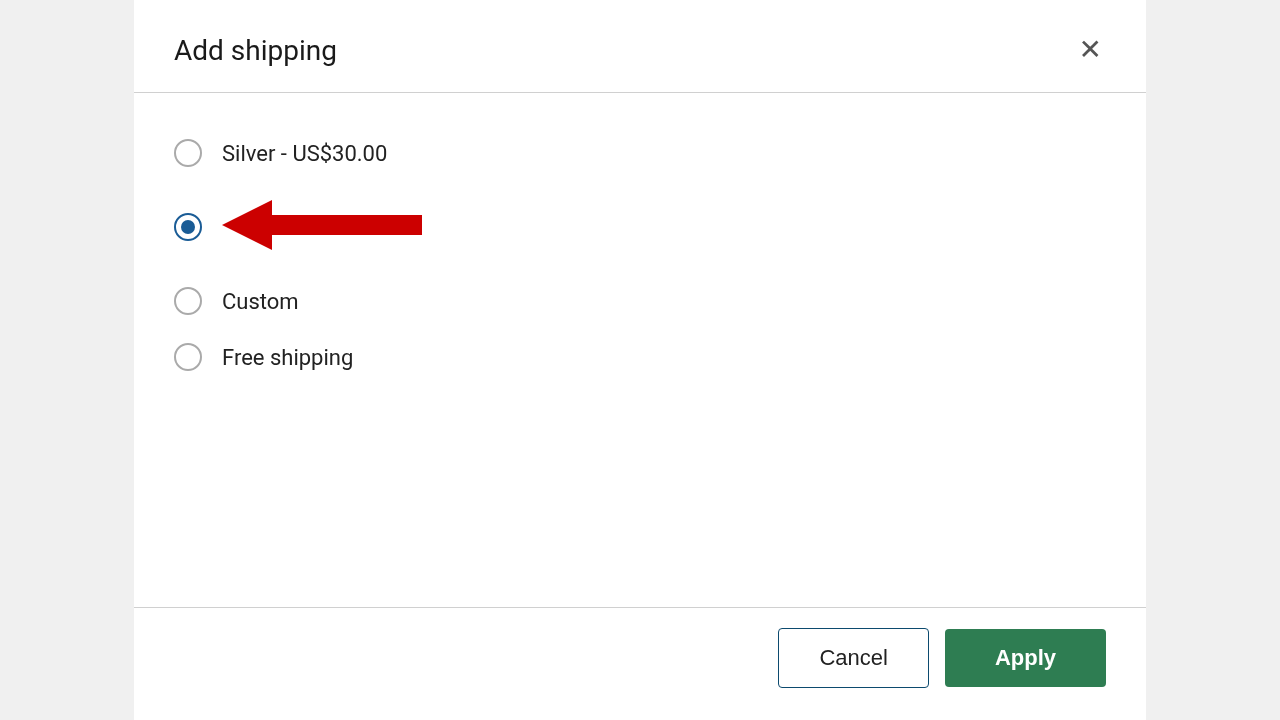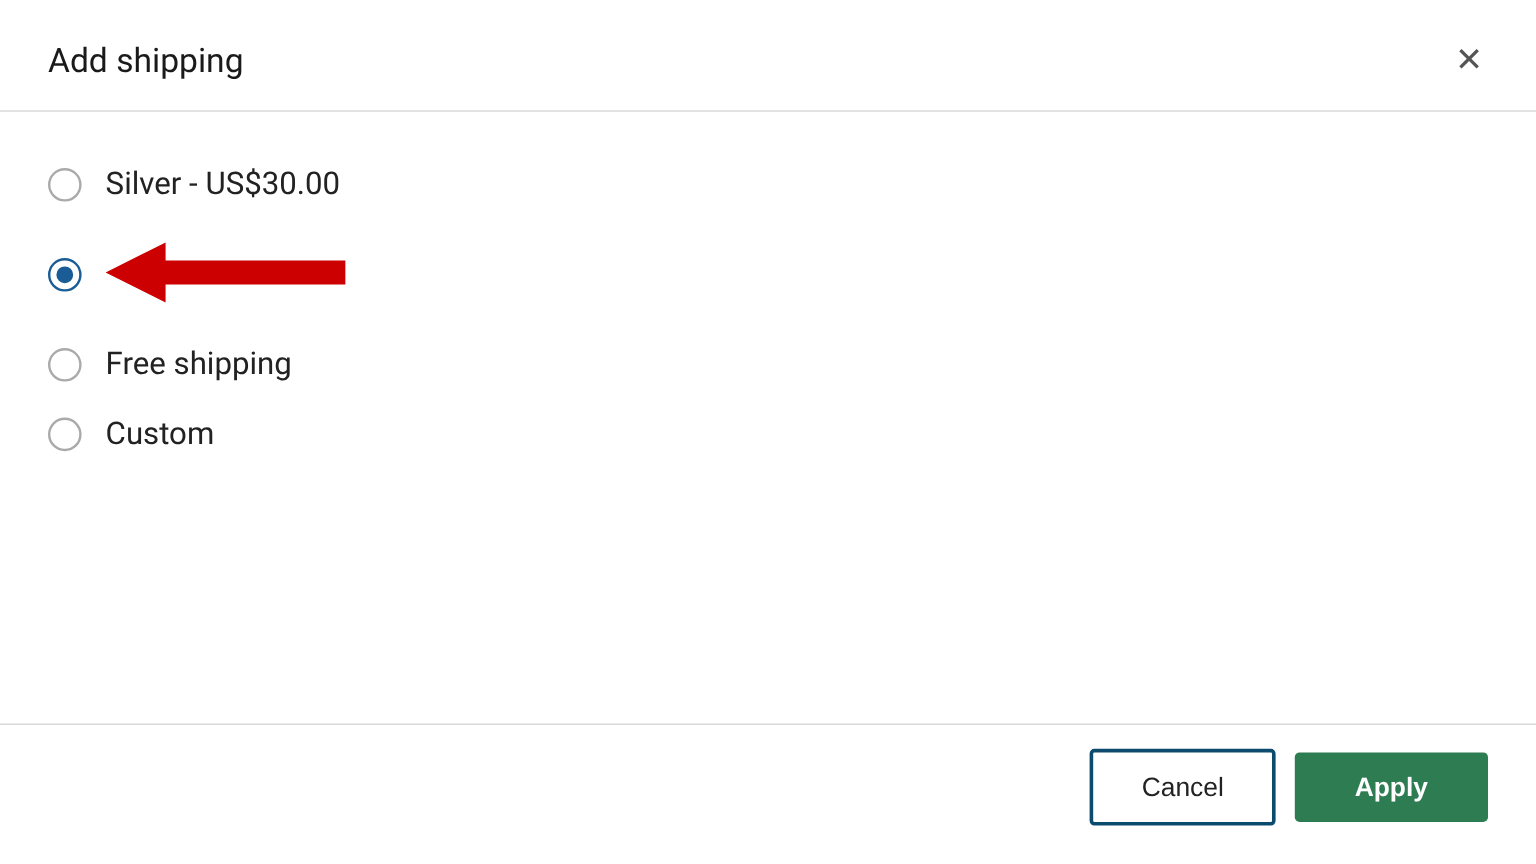--- a/index.html
+++ b/index.html
@@ -13,21 +13,21 @@
       display: flex;
       justify-content: center;
       align-items: center;
       width: 1280px;
       height: 720px;
       font-family: -apple-system, BlinkMacSystemFont, 'Segoe UI', Roboto, sans-serif;
     }
 
     .dialog {
       background: #ffffff;
-      width: 1280px;
+      width: 1012px;
       height: 720px;
       position: relative;
       display: flex;
       flex-direction: column;
     }
 
     .dialog-header {
       display: flex;
       justify-content: space-between;
       align-items: center;
@@ -88,21 +88,21 @@
     }
 
     .radio-inner {
       width: 14px;
       height: 14px;
       border-radius: 50%;
       background: #1a5c96;
     }
 
     .radio-label {
-      font-size: 26px;
+      font-size: 22px;
       color: #222;
     }
 
     .platinum-row {
       display: flex;
       align-items: center;
       gap: 0;
       position: relative;
     }
 
@@ -117,21 +117,21 @@
       display: flex;
       justify-content: flex-end;
       gap: 16px;
       align-items: center;
     }
 
     .btn-cancel {
       padding: 16px 40px;
       font-size: 22px;
       background: #fff;
-      border: 3px solid #0c4a6e;
+      border: 1px solid #0c4a6e;
       border-radius: 4px;
       cursor: pointer;
       color: #222;
       min-width: 150px;
     }
 
     .btn-apply {
       padding: 16px 50px;
       font-size: 22px;
       background: #2e7d52;
@@ -170,26 +170,26 @@
 
       <div class="red-arrow">
         <svg width="200" height="60" viewBox="0 0 200 60" xmlns="http://www.w3.org/2000/svg">
           <polygon points="0,30 50,5 50,20 200,20 200,40 50,40 50,55" fill="#cc0000"></polygon>
         </svg>
       </div>
     </div>
 
     <div class="radio-option">
       <div class="radio-circle"></div>
-      <span class="radio-label">Free shipping</span>
+      <span class="radio-label">Custom</span>
     </div>
 
     <div class="radio-option">
       <div class="radio-circle"></div>
-      <span class="radio-label">Custom</span>
+      <span class="radio-label">Free shipping</span>
     </div>
 
   </div>
 
   <div class="dialog-footer">
     <button class="btn-cancel">Cancel</button>
     <button class="btn-apply">Apply</button>
   </div>
 </div>
 

